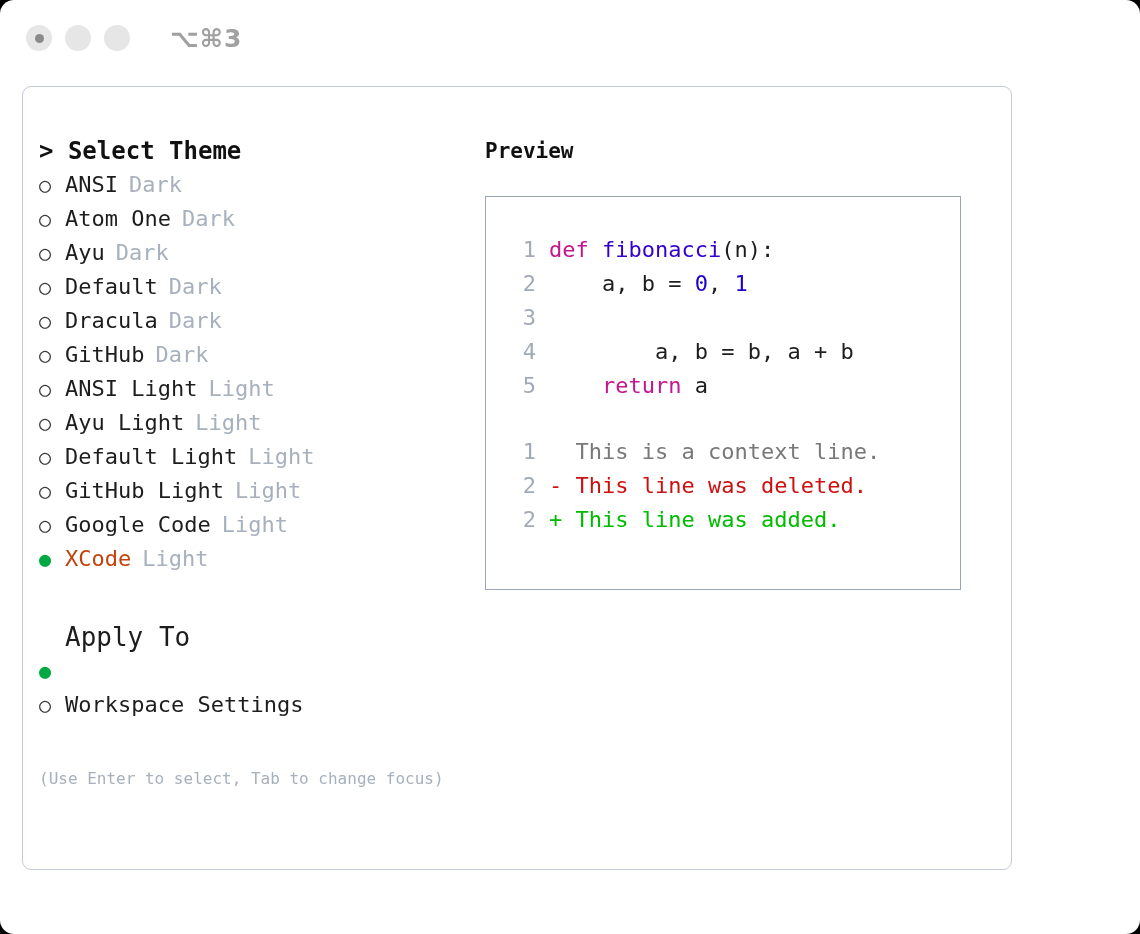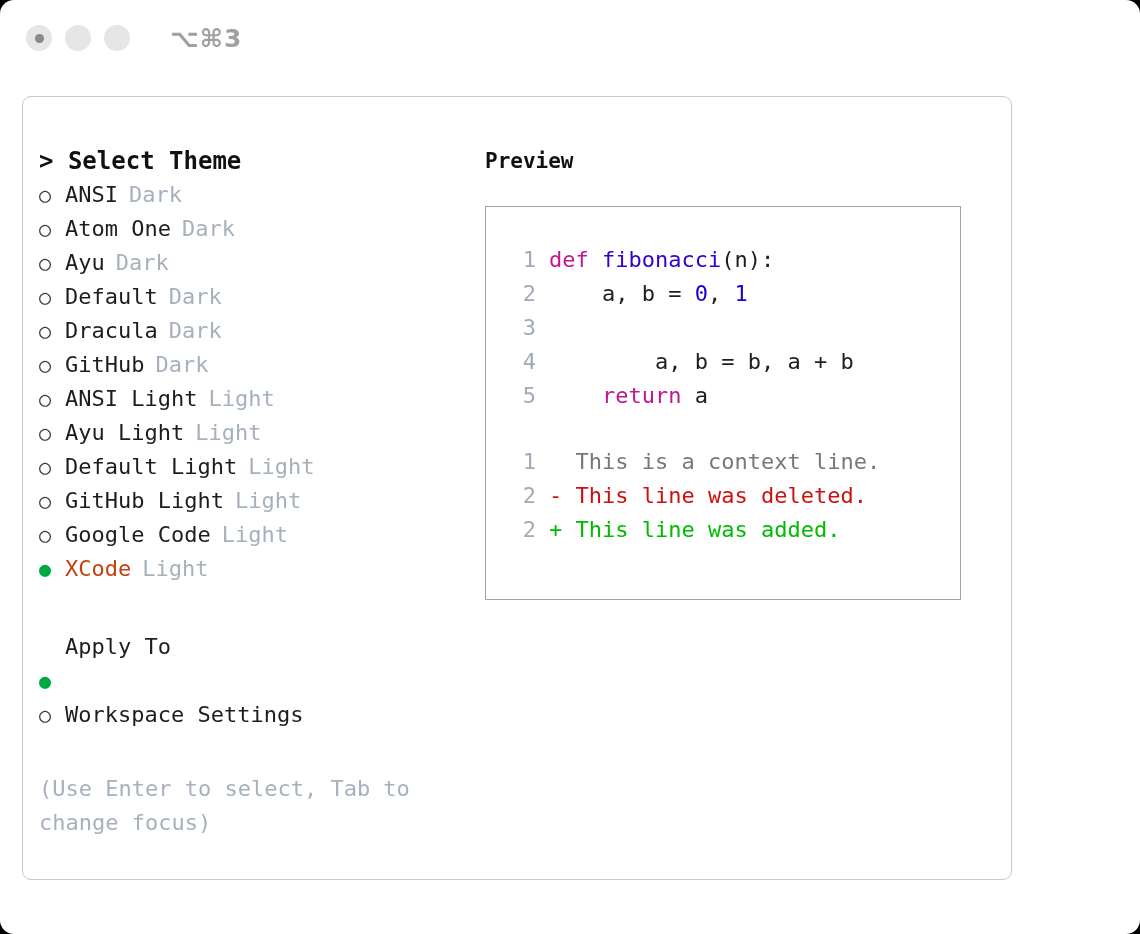--- a/index.html
+++ b/index.html
@@ -67,21 +67,21 @@
     font-weight: bold;
     letter-spacing: 1px;
     font-family: "DejaVu Sans", "Liberation Sans", sans-serif;
     white-space: pre;
   }
 
   
   #panel {
     position: absolute;
     left: 22px;
-    top: 96px;
+    top: 86px;
     width: 990px;
     height: 784px;
     border: 1.5px solid #c3cbd6;
     border-radius: 9px;
     box-sizing: border-box;
     background: #ffffff;
   }
 
   #panel-inner {
     position: absolute;
@@ -129,32 +129,32 @@
   }
   .opt-row.selected .opt-name {
     color: #c2410c;
   }
   .opt-kind {
     color: #a7b0bd;
     margin-left: 11px;
   }
 
   .sub-header {
-    font-size: 22px;
+    font-size: 26px;
     color: #1d1d1d;
     line-height: 34px;
     padding-left: 26px;
     white-space: pre;
   }
 
   #apply-block { margin-top: 44px; }
 
   #hint {
     margin-top: 40px;
-    font-size: 22px;
+    font-size: 16px;
     color: #a7b0bd;
     line-height: 34px;
     width: 410px;
   }
 
   
   #right-col {
     flex: 1;
     padding: 47px 0 0 0;
     box-sizing: border-box;

